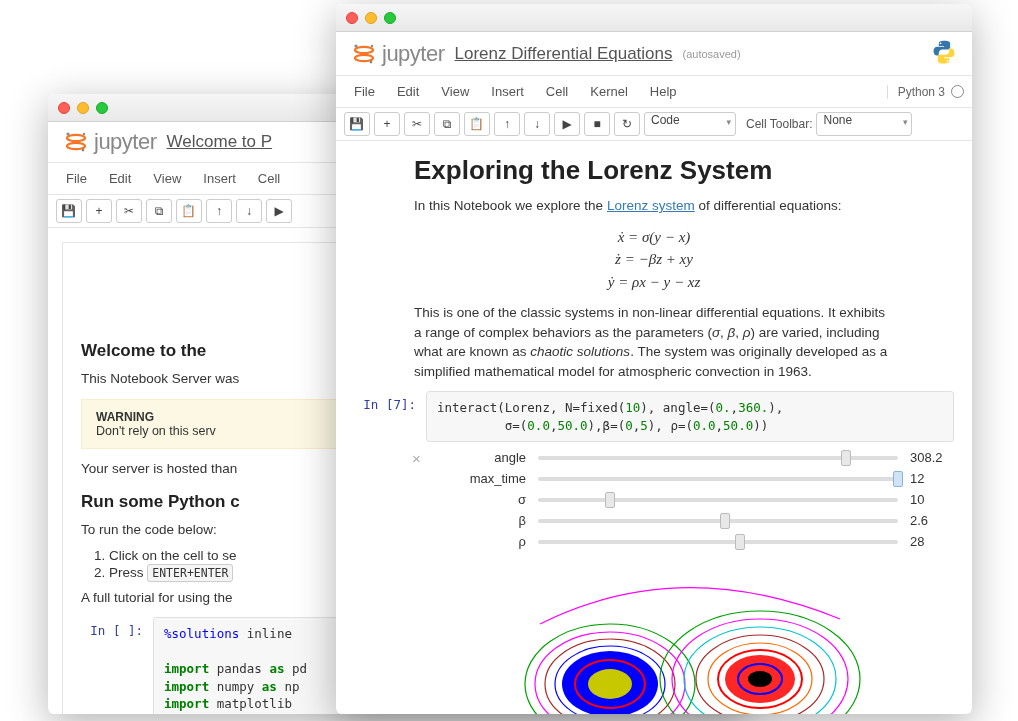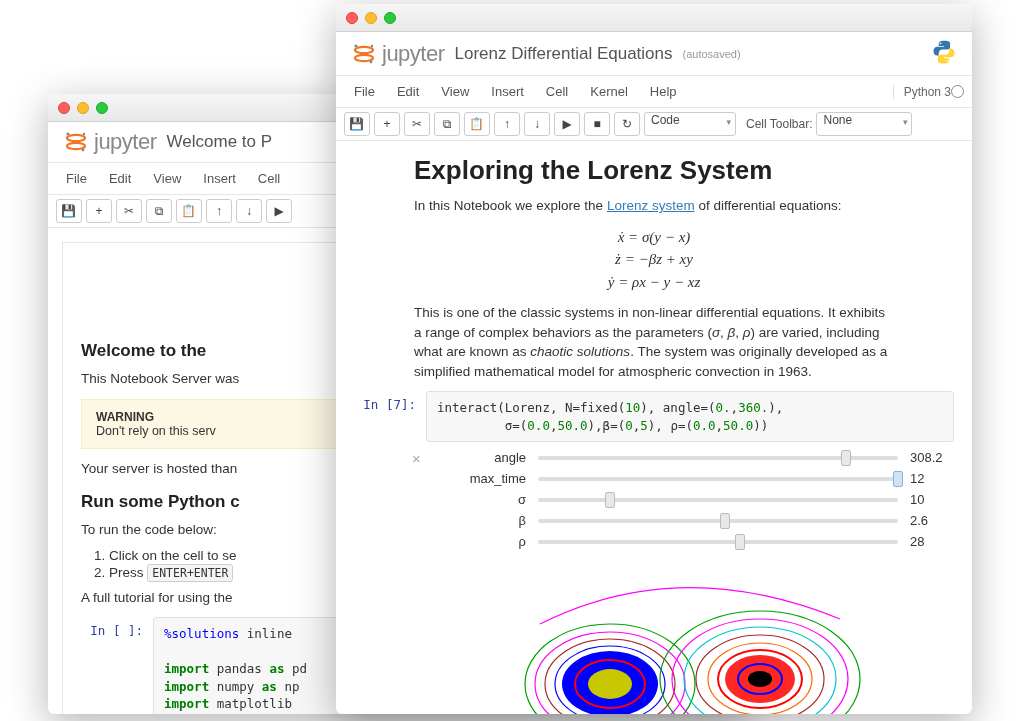--- a/index.html
+++ b/index.html
@@ -13,27 +13,27 @@
 .traffic { display: flex; gap: 7px; }
 .dot { width: 12px; height: 12px; border-radius: 50%; }
 .dot.r { background: #ff5f56; border: 1px solid #e0443e; }
 .dot.y { background: #ffbd2e; border: 1px solid #dea123; }
 .dot.g { background: #27c93f; border: 1px solid #1aab29; }
 
 .header { display: flex; align-items: center; padding: 6px 14px; border-bottom: 1px solid #e5e5e5; gap: 10px; }
 .logo { display: flex; align-items: center; gap: 4px; }
 .logo-mark { width: 28px; height: 28px; display: flex; align-items: center; justify-content: center; }
 .logo-text { font-size: 22px; color: #888; font-weight: 400; letter-spacing: -0.5px; }
-.nb-title { font-size: 17px; color: #555; }
+.nb-title { font-size: 17px; color: #555; text-decoration: underline; }
 .autosaved { font-size: 11px; color: #999; }
 .python-logo { margin-left: auto; }
 
 .menubar { display: flex; padding: 4px 8px; border-bottom: 1px solid #e5e5e5; gap: 2px; align-items: center; }
 .menubar .mi { padding: 4px 10px; color: #555; font-size: 13px; cursor: pointer; }
-.kernel-ind { margin-left: auto; display: flex; align-items: center; font-size: 12px; color: #666; border-left: 1px solid #ddd; padding-left: 10px; }
+.kernel-ind { margin-left: auto; display: flex; align-items: center; gap: 6px; font-size: 12px; color: #666; border-left: 1px solid #ddd; padding-left: 10px; }
 .kernel-circ { width: 13px; height: 13px; border: 1px solid #888; border-radius: 50%; }
 
 .toolbar { display: flex; padding: 4px 8px; border-bottom: 1px solid #e5e5e5; gap: 4px; align-items: center; }
 .tb-btn { width: 26px; height: 24px; border: 1px solid #ccc; border-radius: 3px; background: #fff; display: flex; align-items: center; justify-content: center; font-size: 12px; color: #444; cursor: pointer; }
 .tb-sel { height: 24px; border: 1px solid #ccc; border-radius: 3px; background: #fff; font-size: 12px; padding: 0 18px 0 6px; color: #444; position: relative; }
 .tb-sel::after { content: "▾"; position: absolute; right: 4px; top: 4px; font-size: 9px; color: #888; }
 .tb-label { font-size: 12px; color: #555; margin-left: 6px; }
 
 .content { padding: 14px 16px; overflow: auto; height: calc(100% - 118px); }
 .front .content { padding: 14px 18px; }

